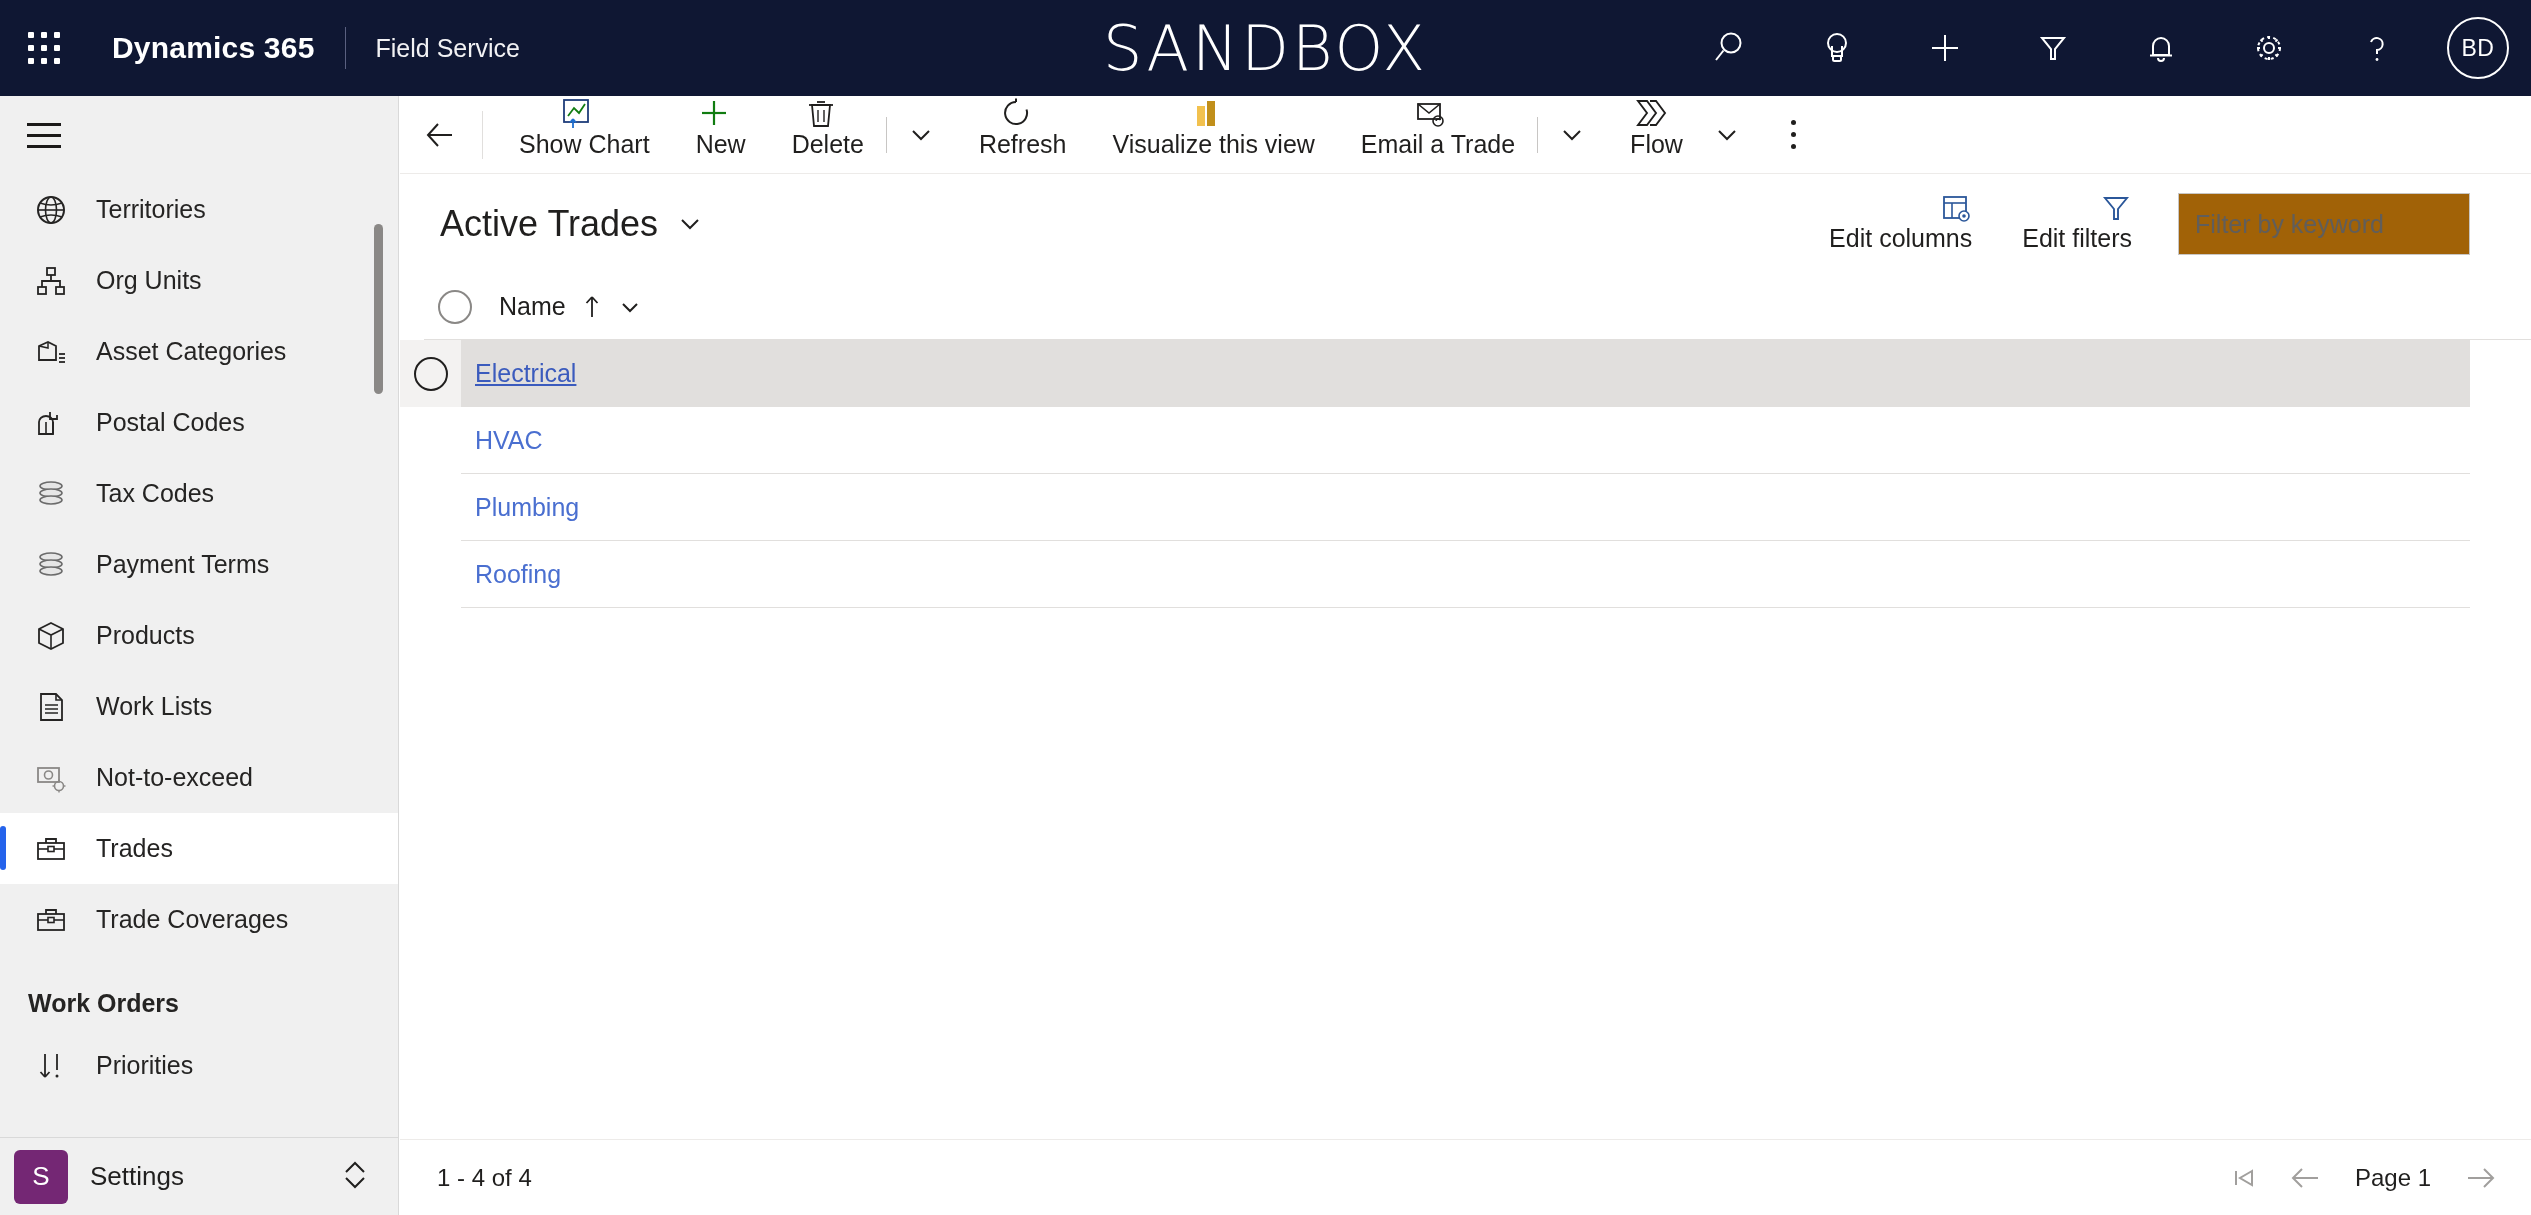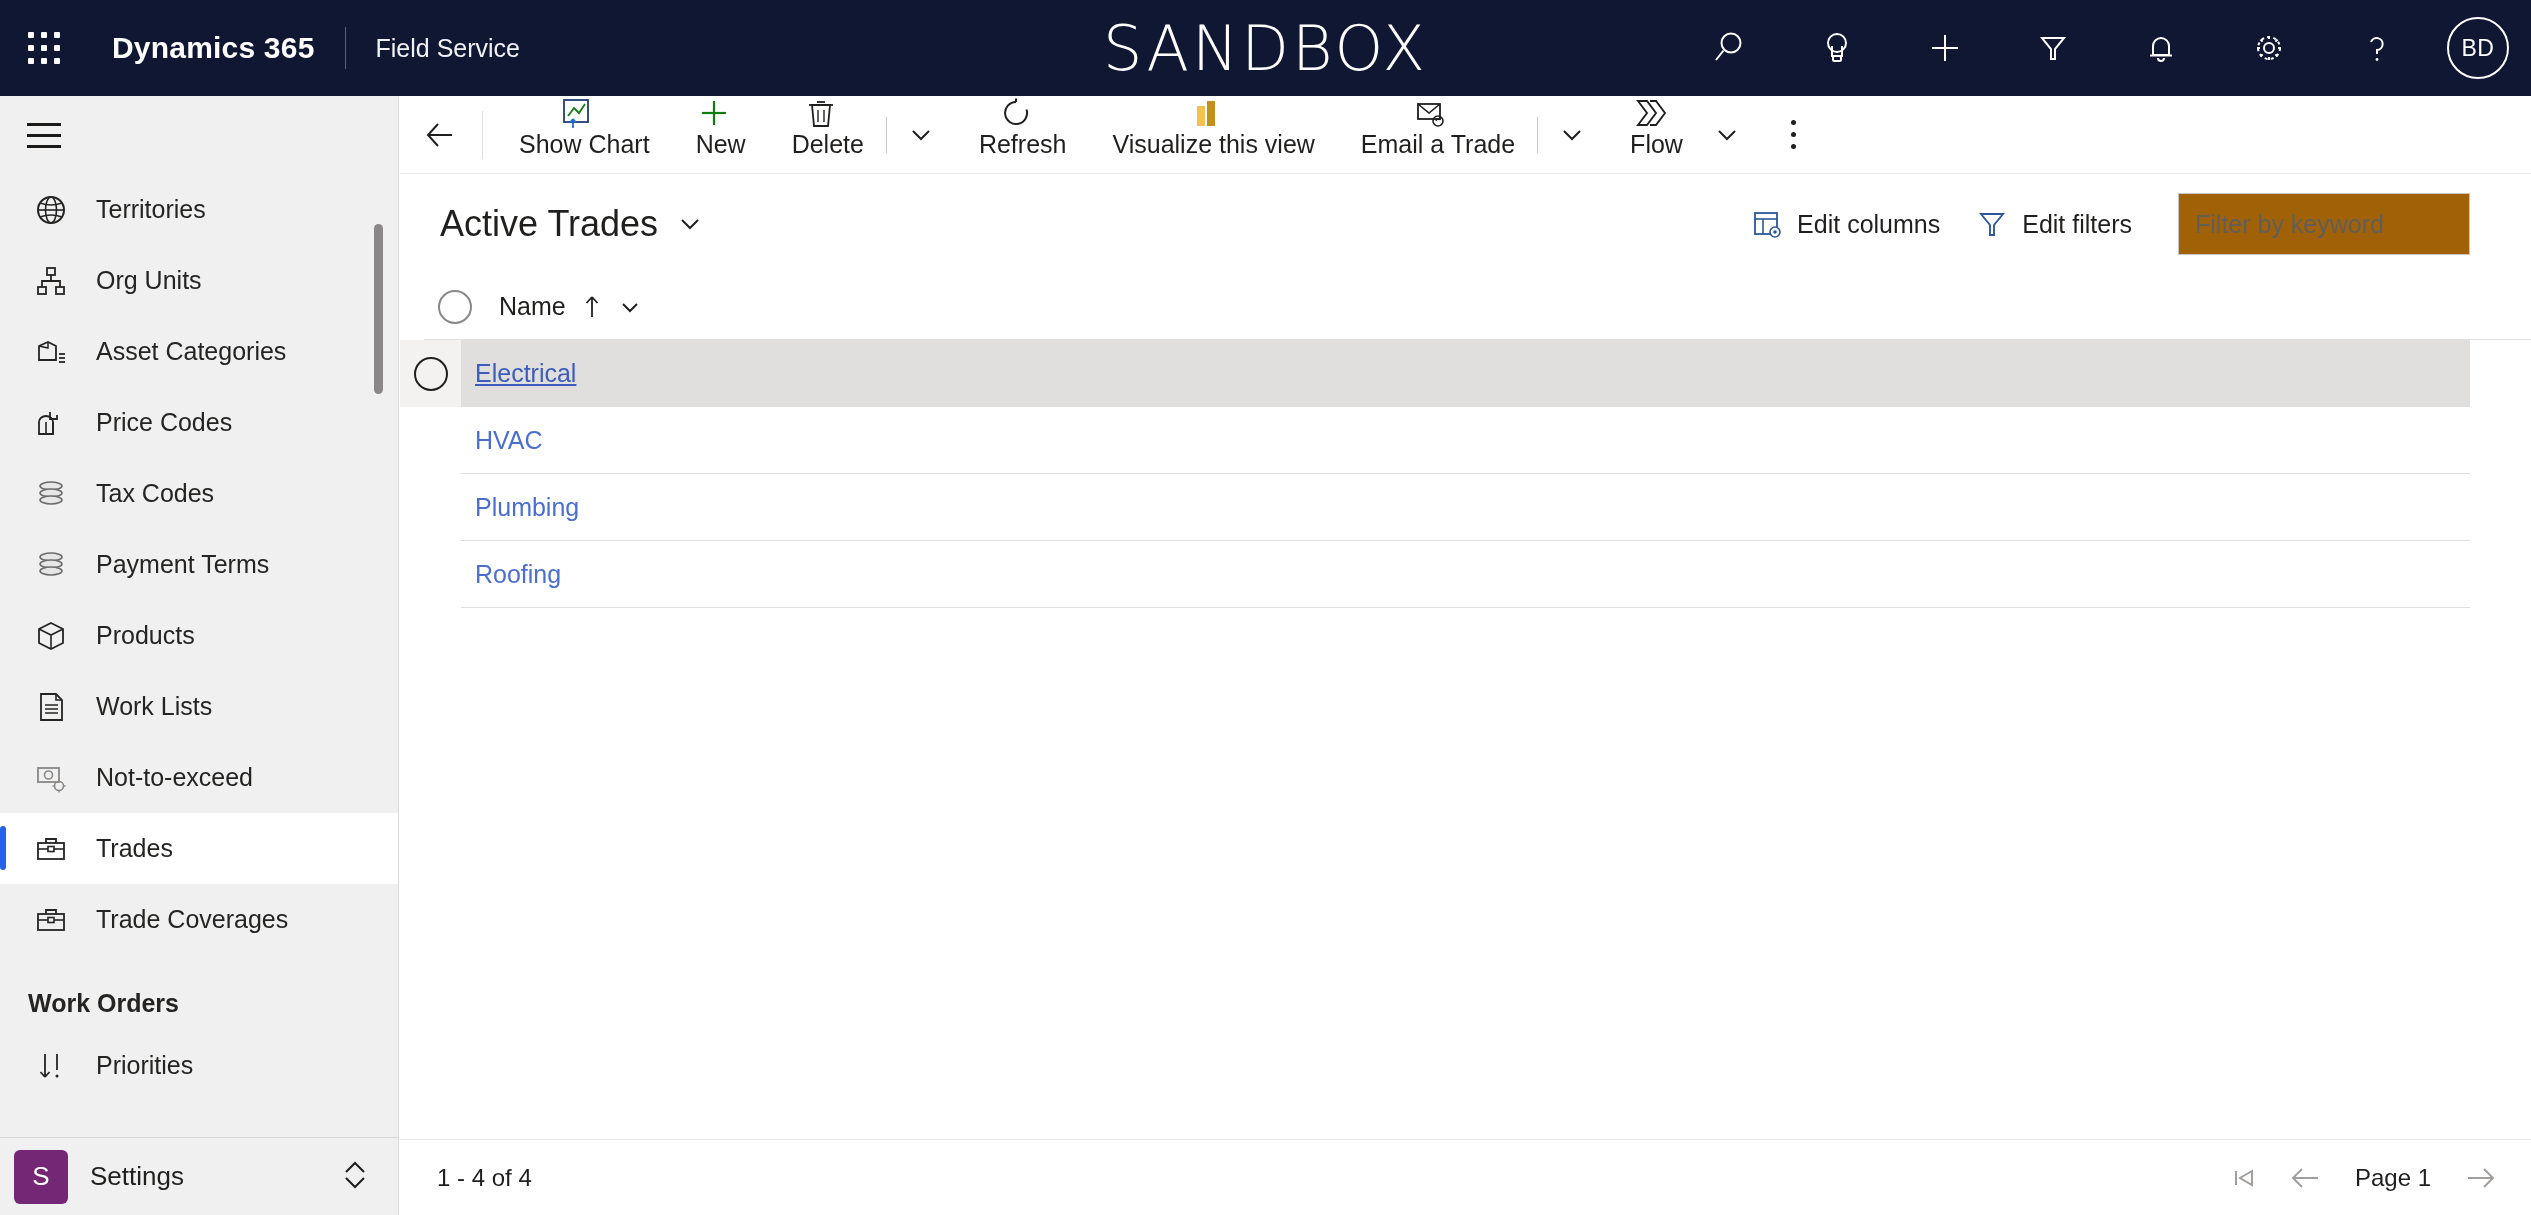--- a/index.html
+++ b/index.html
@@ -173,21 +173,21 @@
   .viewbar {
     height: 100px; display: flex; align-items: center; padding: 0 0 0 40px;
   }
   .viewtitle { display: flex; align-items: center; cursor: pointer; }
   .viewtitle .vt { font-size: 36px; color: #201f1e; }
   .viewtitle .chv { margin-left: 18px; display: flex; align-items: center; }
   .viewbar-right {
     margin-left: auto; display: flex; align-items: center; padding-right: 61px;
   }
   .vb-btn {
-    display: flex; align-items: center; cursor: pointer; padding: 0 18px; height: 64px;
+    display: flex; align-items: flex-end; cursor: pointer; padding: 0 18px; height: 64px; flex-direction: column;
   }
   .vb-btn .vtext { font-size: 25px; color: #201f1e; margin-left: 14px; white-space: nowrap; }
   .kwsearch {
     margin-left: 28px; width: 292px; height: 62px;
     border: 1px solid #c8c6c4; background: #a16207;
     display: flex; align-items: center; padding: 0 16px;
   }
   .kwsearch input {
     border: 0; outline: 0; width: 100%; height: 100%;
     font-family: "Liberation Sans", sans-serif; font-size: 25px; color: #201f1e;
@@ -379,21 +379,21 @@
 
     <div class="nav-item">
       <span class="ico">
         <svg width="34" height="34" viewBox="0 0 34 34">
           <path d="M5 28 L5 16 A7 6 0 0 1 19 16 L19 28 Z" fill="none" stroke="#252423" stroke-width="1.8"></path>
           <line x1="12" y1="16" x2="12" y2="28" stroke="#252423" stroke-width="1.6"></line>
           <path d="M19 16 L19 28" fill="none" stroke="#252423" stroke-width="1.8"></path>
           <path d="M16 6 L16 13 L23 13 L23 9" fill="none" stroke="#252423" stroke-width="1.8"></path>
         </svg>
       </span>
-      <span class="lbl">Price Codes</span>
+      <span class="lbl">Postal Codes</span>
     </div>
 
     <div class="nav-item">
       <span class="ico">
         <svg width="34" height="34" viewBox="0 0 34 34">
           <ellipse cx="17" cy="9" rx="11" ry="4" fill="#e6e6e6" stroke="#6b6b6b" stroke-width="1.6"></ellipse>
           <ellipse cx="17" cy="16" rx="11" ry="4" fill="#e6e6e6" stroke="#6b6b6b" stroke-width="1.6"></ellipse>
           <ellipse cx="17" cy="23" rx="11" ry="4" fill="#e6e6e6" stroke="#6b6b6b" stroke-width="1.6"></ellipse>
         </svg>
       </span>

